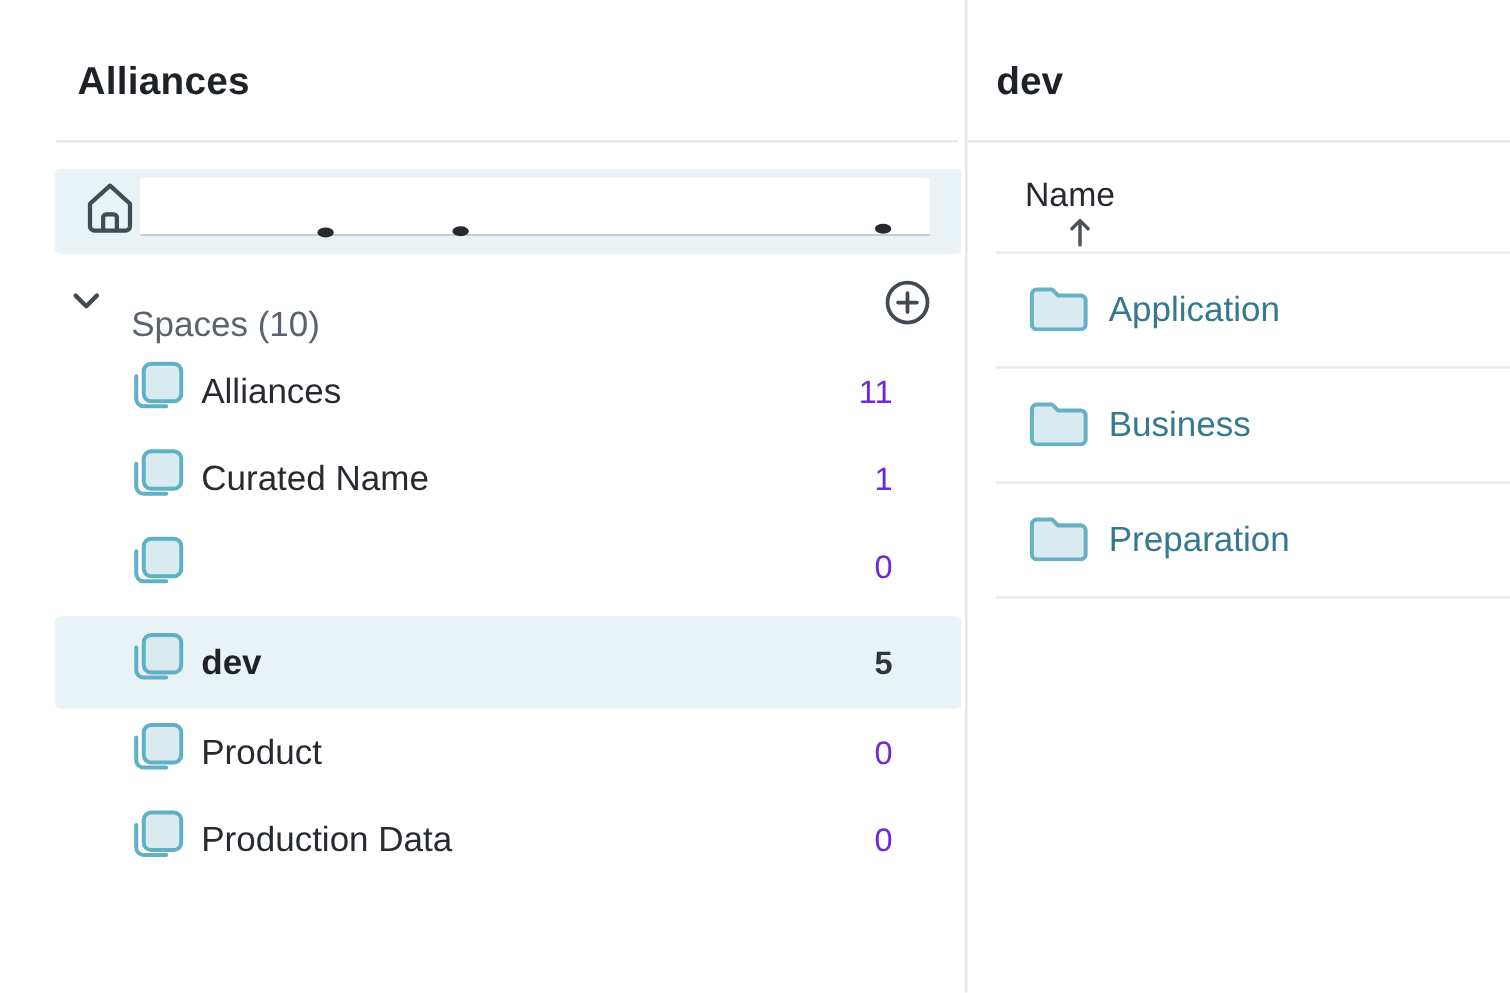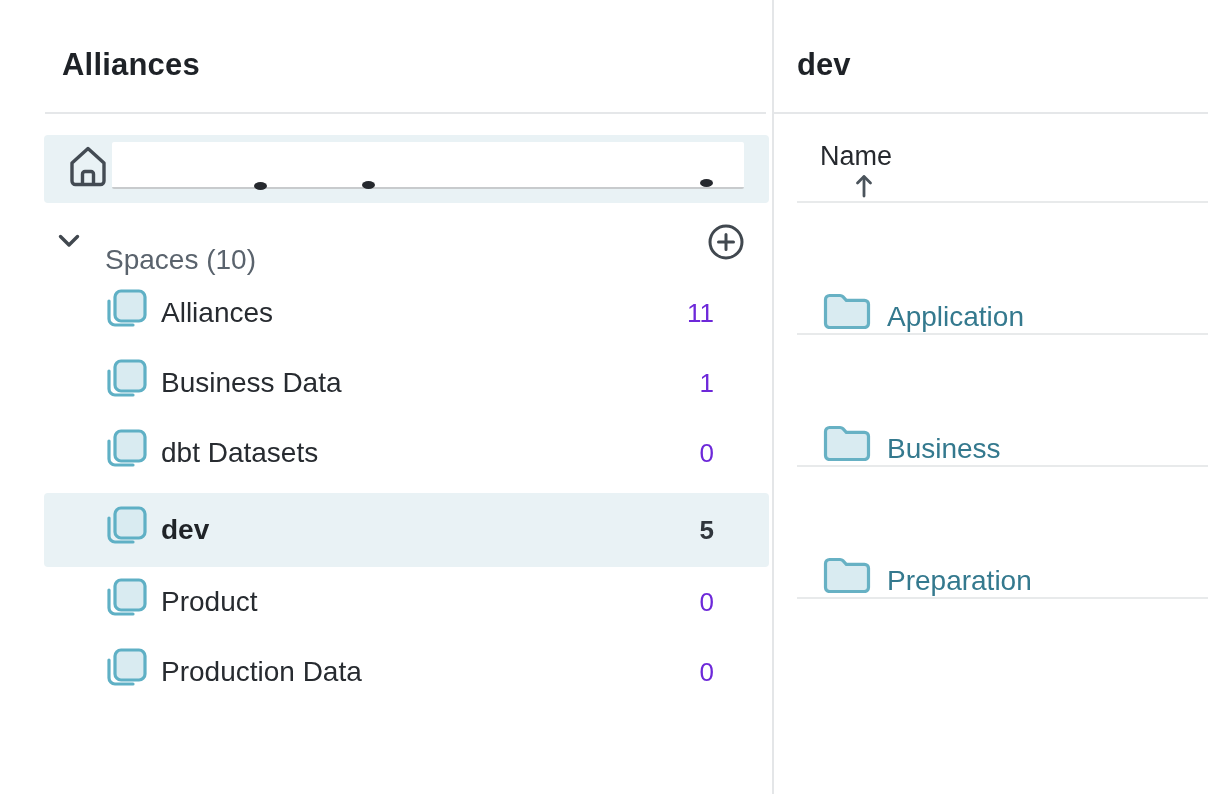--- a/index.html
+++ b/index.html
@@ -100,23 +100,23 @@
     display: flex; align-items: center; cursor: pointer; flex-direction: column;
   }
   .table-header .header-label { font-size: 27px; color: #26292e; }
   .table-header .sort-arrow { margin-left: 15px; display: inline-flex; }
   .table-header-divider {
     position: absolute; left: 23px; top: 201px; width: 411px; height: 2px;
     background: #e8eaeb;
   }
   .folder-rows { position: absolute; left: 23px; top: 203px; width: 411px; }
   .folder-row {
-    display: flex; align-items: flex-end; height: 92px;
+    display: flex; align-items: center; height: 92px;
     border-bottom: 2px solid #e8eaeb;
-    padding-left: 26px; cursor: pointer; margin-top: 40px;
+    padding-left: 26px; cursor: pointer;
   }
   .folder-row .folder-icon { flex: 0 0 auto; }
   .folder-row .folder-link {
     margin-left: 16px; font-size: 28px; color: #34798e;
     text-decoration: none; white-space: nowrap;
   }
 </style>
 </head>
 <body>
 
@@ -168,32 +168,31 @@
         <span class="item-count">11</span>
       </li>
 
       <li class="space-item">
         <span class="space-icon">
           <svg width="44" height="44" viewBox="0 0 44 44" fill="none">
             <rect x="12" y="2" width="30" height="30" rx="6" fill="#d9ebf1" stroke="#5fb0c5" stroke-width="3.2"></rect>
             <path d="M6 12 V30 a6 6 0 0 0 6 6 H30" stroke="#5fb0c5" stroke-width="3.2" stroke-linecap="round"></path>
           </svg>
         </span>
-        <span class="item-label">Business Data</span>
+        <span class="item-label">Curated Name</span>
         <span class="item-count">1</span>
       </li>
 
       <li class="space-item">
         <span class="space-icon">
           <svg width="44" height="44" viewBox="0 0 44 44" fill="none">
             <rect x="12" y="2" width="30" height="30" rx="6" fill="#d9ebf1" stroke="#5fb0c5" stroke-width="3.2"></rect>
             <path d="M6 12 V30 a6 6 0 0 0 6 6 H30" stroke="#5fb0c5" stroke-width="3.2" stroke-linecap="round"></path>
           </svg>
         </span>
-        <span class="item-label">dbt Datasets</span>
         <span class="item-count">0</span>
       </li>
 
       <li class="space-item selected">
         <span class="space-icon">
           <svg width="44" height="44" viewBox="0 0 44 44" fill="none">
             <rect x="12" y="2" width="30" height="30" rx="6" fill="#d9ebf1" stroke="#5fb0c5" stroke-width="3.2"></rect>
             <path d="M6 12 V30 a6 6 0 0 0 6 6 H30" stroke="#5fb0c5" stroke-width="3.2" stroke-linecap="round"></path>
           </svg>
         </span>

